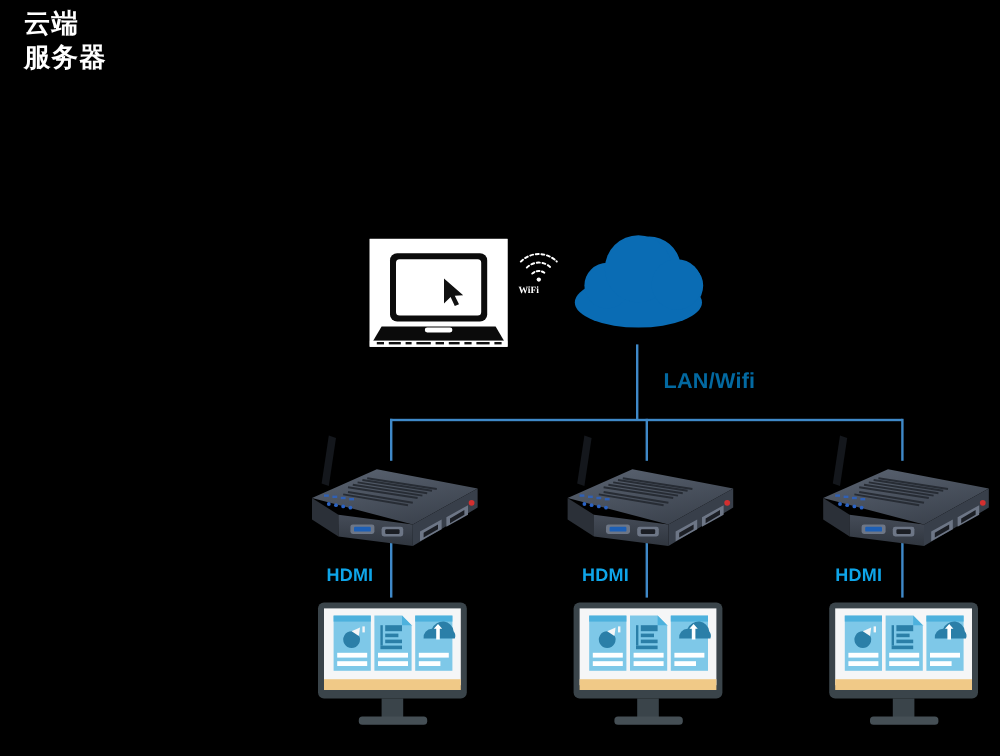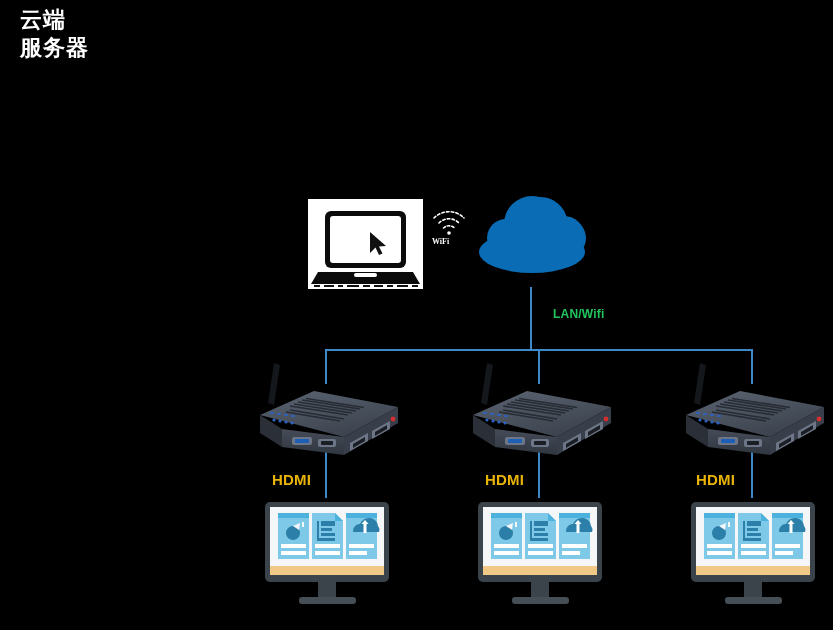--- a/index.html
+++ b/index.html
@@ -34,26 +34,26 @@
   .cloud{position:absolute;left:470px;top:190px;width:122px;height:98px;}
 
   
   .line{position:absolute;background:#3f89c8;}
   .v{width:2px;}
   .h{height:2px;}
 
   
   .lanlabel{
     position:absolute;left:553px;top:307px;
-    color:#22c55e;font-size:12px;font-weight:700;letter-spacing:0.2px;
+    color:#0369a1;font-size:18px;font-weight:700;letter-spacing:0.2px;
   }
 
   
   .hdmi{
-    position:absolute;color:#eab308;font-size:15px;font-weight:700;letter-spacing:0.2px;
+    position:absolute;color:#0ea5e9;font-size:15px;font-weight:700;letter-spacing:0.2px;
   }
 
   
   .minipc{position:absolute;width:150px;height:105px;}
   .minipc svg{display:block;}
 
   
   .monitor{position:absolute;width:128px;height:110px;}
   .monitor svg{display:block;}
 </style>

